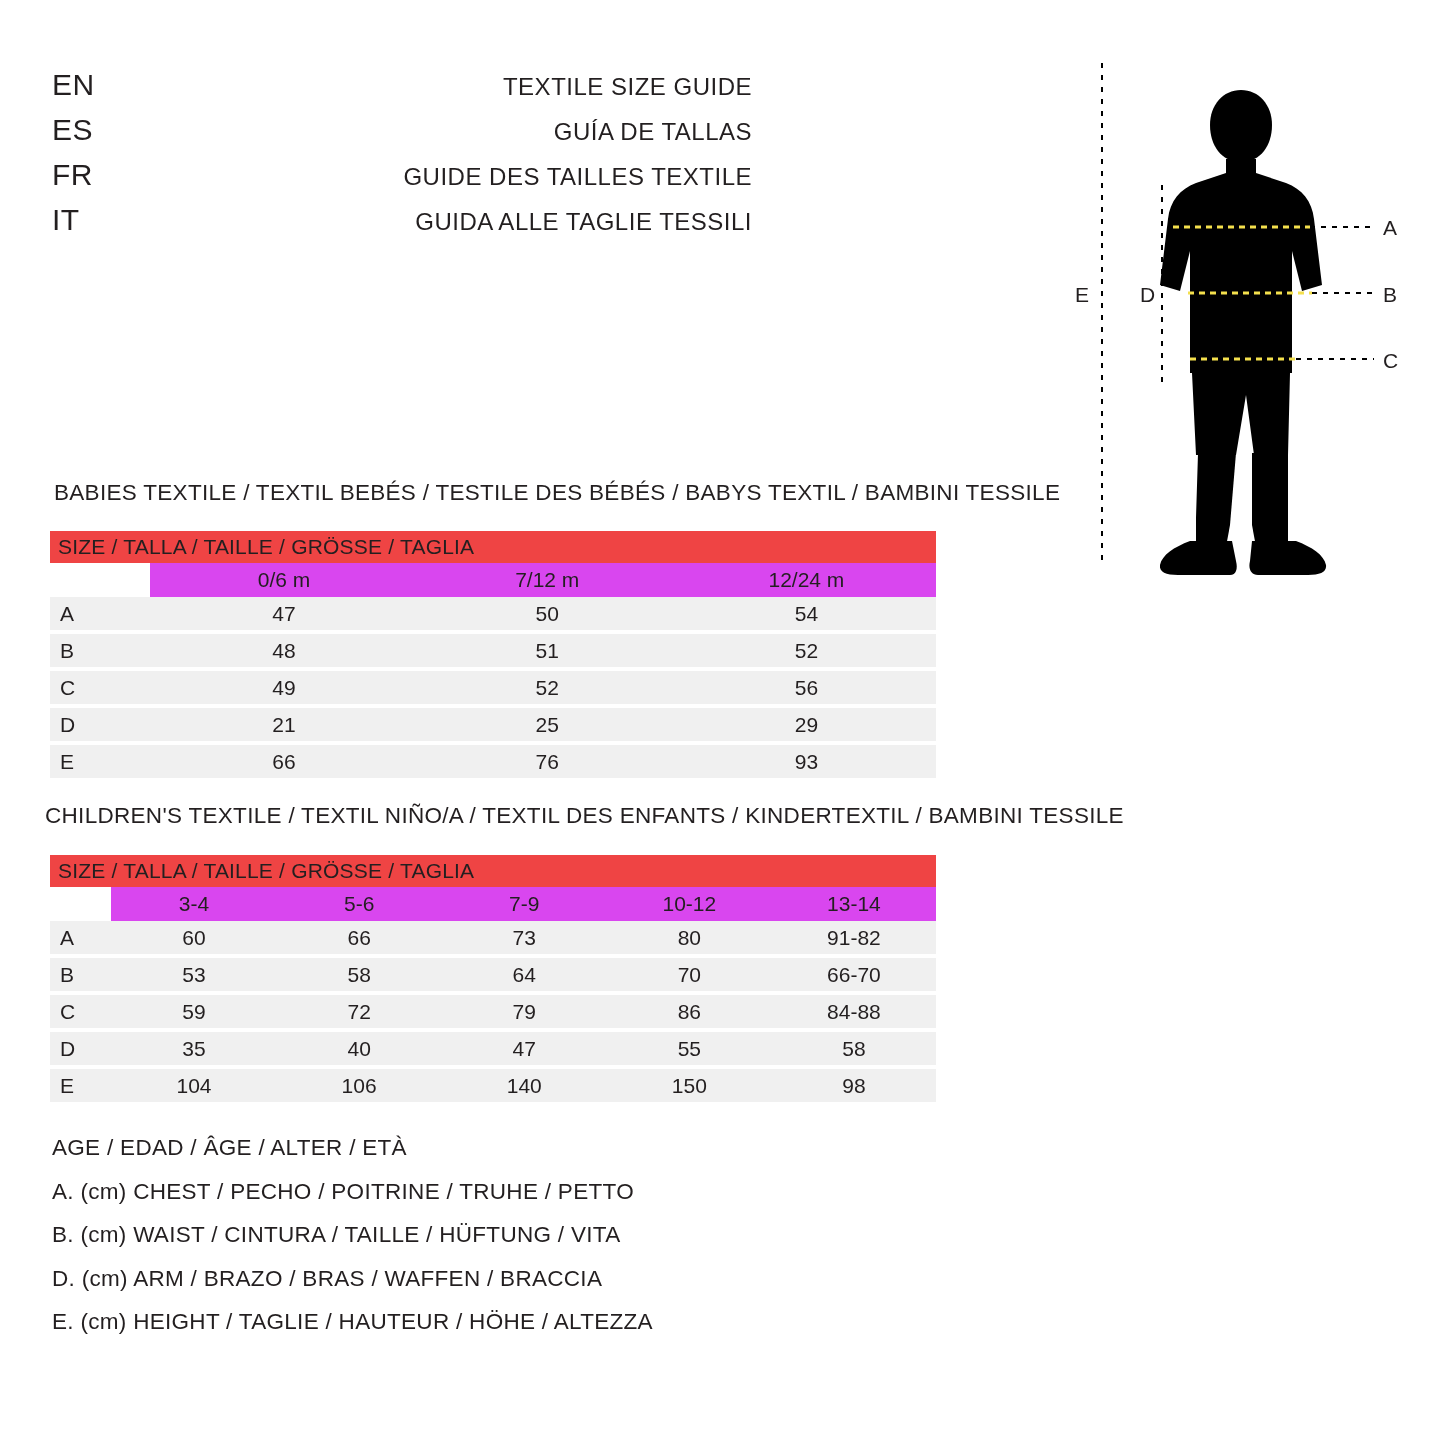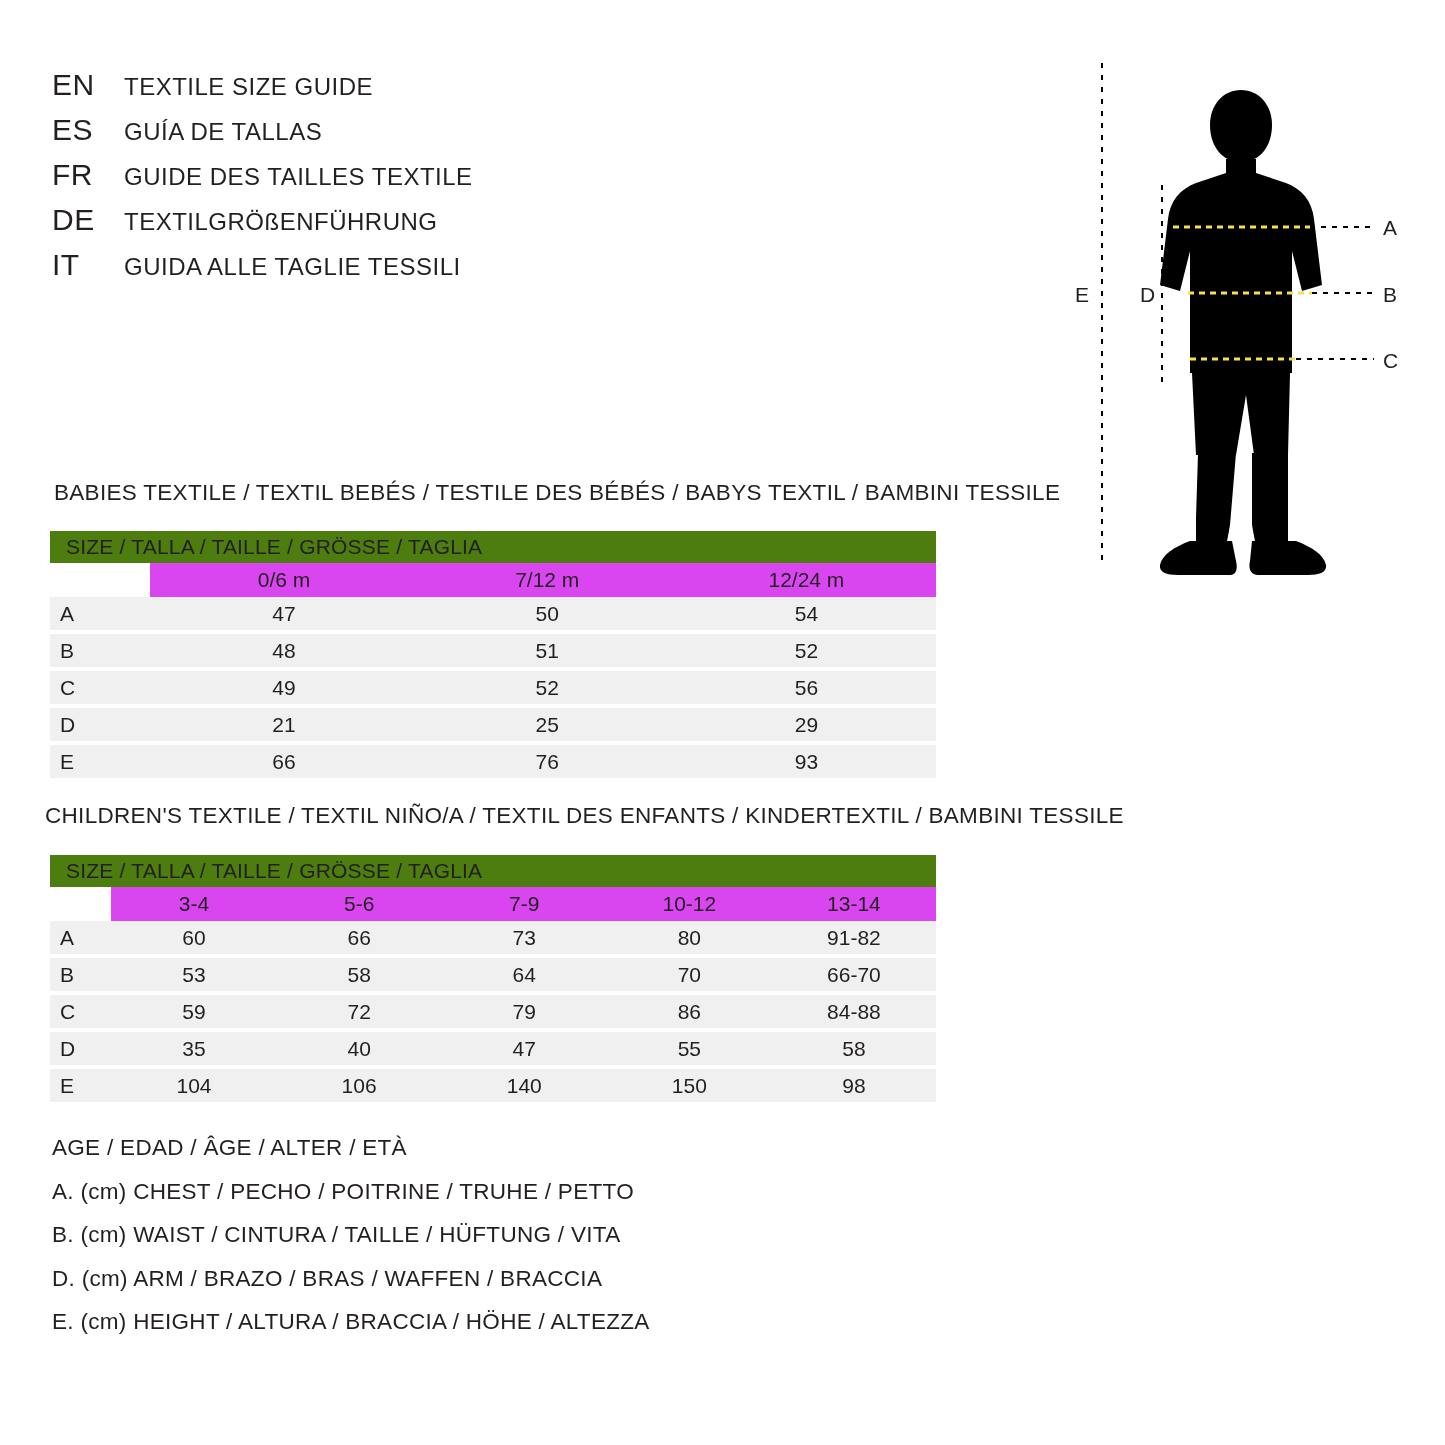--- a/index.html
+++ b/index.html
@@ -25,20 +25,21 @@
   .lang-block {
     position: absolute;
     left: 52px;
     top: 68px;
     width: 700px;
   }
   .lang-row {
     display: flex;
     align-items: baseline;
     height: 45px;
+    justify-content: space-between;
   }
   .lang-code {
     width: 72px;
     font-size: 30px;
     letter-spacing: 0.5px;
     color: #231f20;
   }
   .lang-text {
     font-size: 24px;
     letter-spacing: 0.5px;
@@ -75,24 +76,24 @@
   #babies-table { left: 50px; top: 531px; width: 886px; }
   #children-table { left: 50px; top: 855px; width: 886px; }
 
   .size-table th, .size-table td {
     padding: 0;
     margin: 0;
     font-weight: normal;
     text-align: left;
   }
   .hdr-row td {
-    background: #4d7c0f;
+    background: #ef4444;
     height: 32px;
     font-size: 21px;
-    padding-left: 16px;
+    padding-left: 8px;
     letter-spacing: 0.2px;
   }
   .sizes-row td {
     height: 34px;
     background: #d946ef;
     text-align: center;
     font-size: 21px;
   }
   .sizes-row td.lbl { background: #ffffff; }
   .data-row td {
@@ -142,24 +143,20 @@
     </div>
     <div class="lang-row">
       <div class="lang-code">ES</div>
       <div class="lang-text">GUÍA DE TALLAS</div>
     </div>
     <div class="lang-row">
       <div class="lang-code">FR</div>
       <div class="lang-text">GUIDE DES TAILLES TEXTILE</div>
     </div>
     <div class="lang-row">
-      <div class="lang-code">DE</div>
-      <div class="lang-text">TEXTILGRÖßENFÜHRUNG</div>
-    </div>
-    <div class="lang-row">
       <div class="lang-code">IT</div>
       <div class="lang-text">GUIDA ALLE TAGLIE TESSILI</div>
     </div>
   </div>
 
   <div class="figure-area">
     <svg width="380" height="520" viewBox="0 0 380 520">
 
       <line x1="62" y1="8" x2="62" y2="512" stroke="#000" stroke-width="2" stroke-dasharray="5,7"></line>
 
@@ -325,16 +322,16 @@
       <td>98</td>
     </tr>
   </tbody>
     </table>
 
   <div class="legend">
     <div class="legend-line">AGE / EDAD / ÂGE / ALTER / ETÀ</div>
     <div class="legend-line">A. (cm) CHEST / PECHO / POITRINE / TRUHE / PETTO</div>
     <div class="legend-line">B. (cm) WAIST / CINTURA / TAILLE / HÜFTUNG / VITA</div>
     <div class="legend-line">D. (cm) ARM / BRAZO / BRAS / WAFFEN / BRACCIA</div>
-    <div class="legend-line">E. (cm) HEIGHT / ALTURA / BRACCIA / HÖHE / ALTEZZA</div>
+    <div class="legend-line">E. (cm) HEIGHT / TAGLIE / HAUTEUR / HÖHE / ALTEZZA</div>
   </div>
 
 </div>
 
 </body></html>

